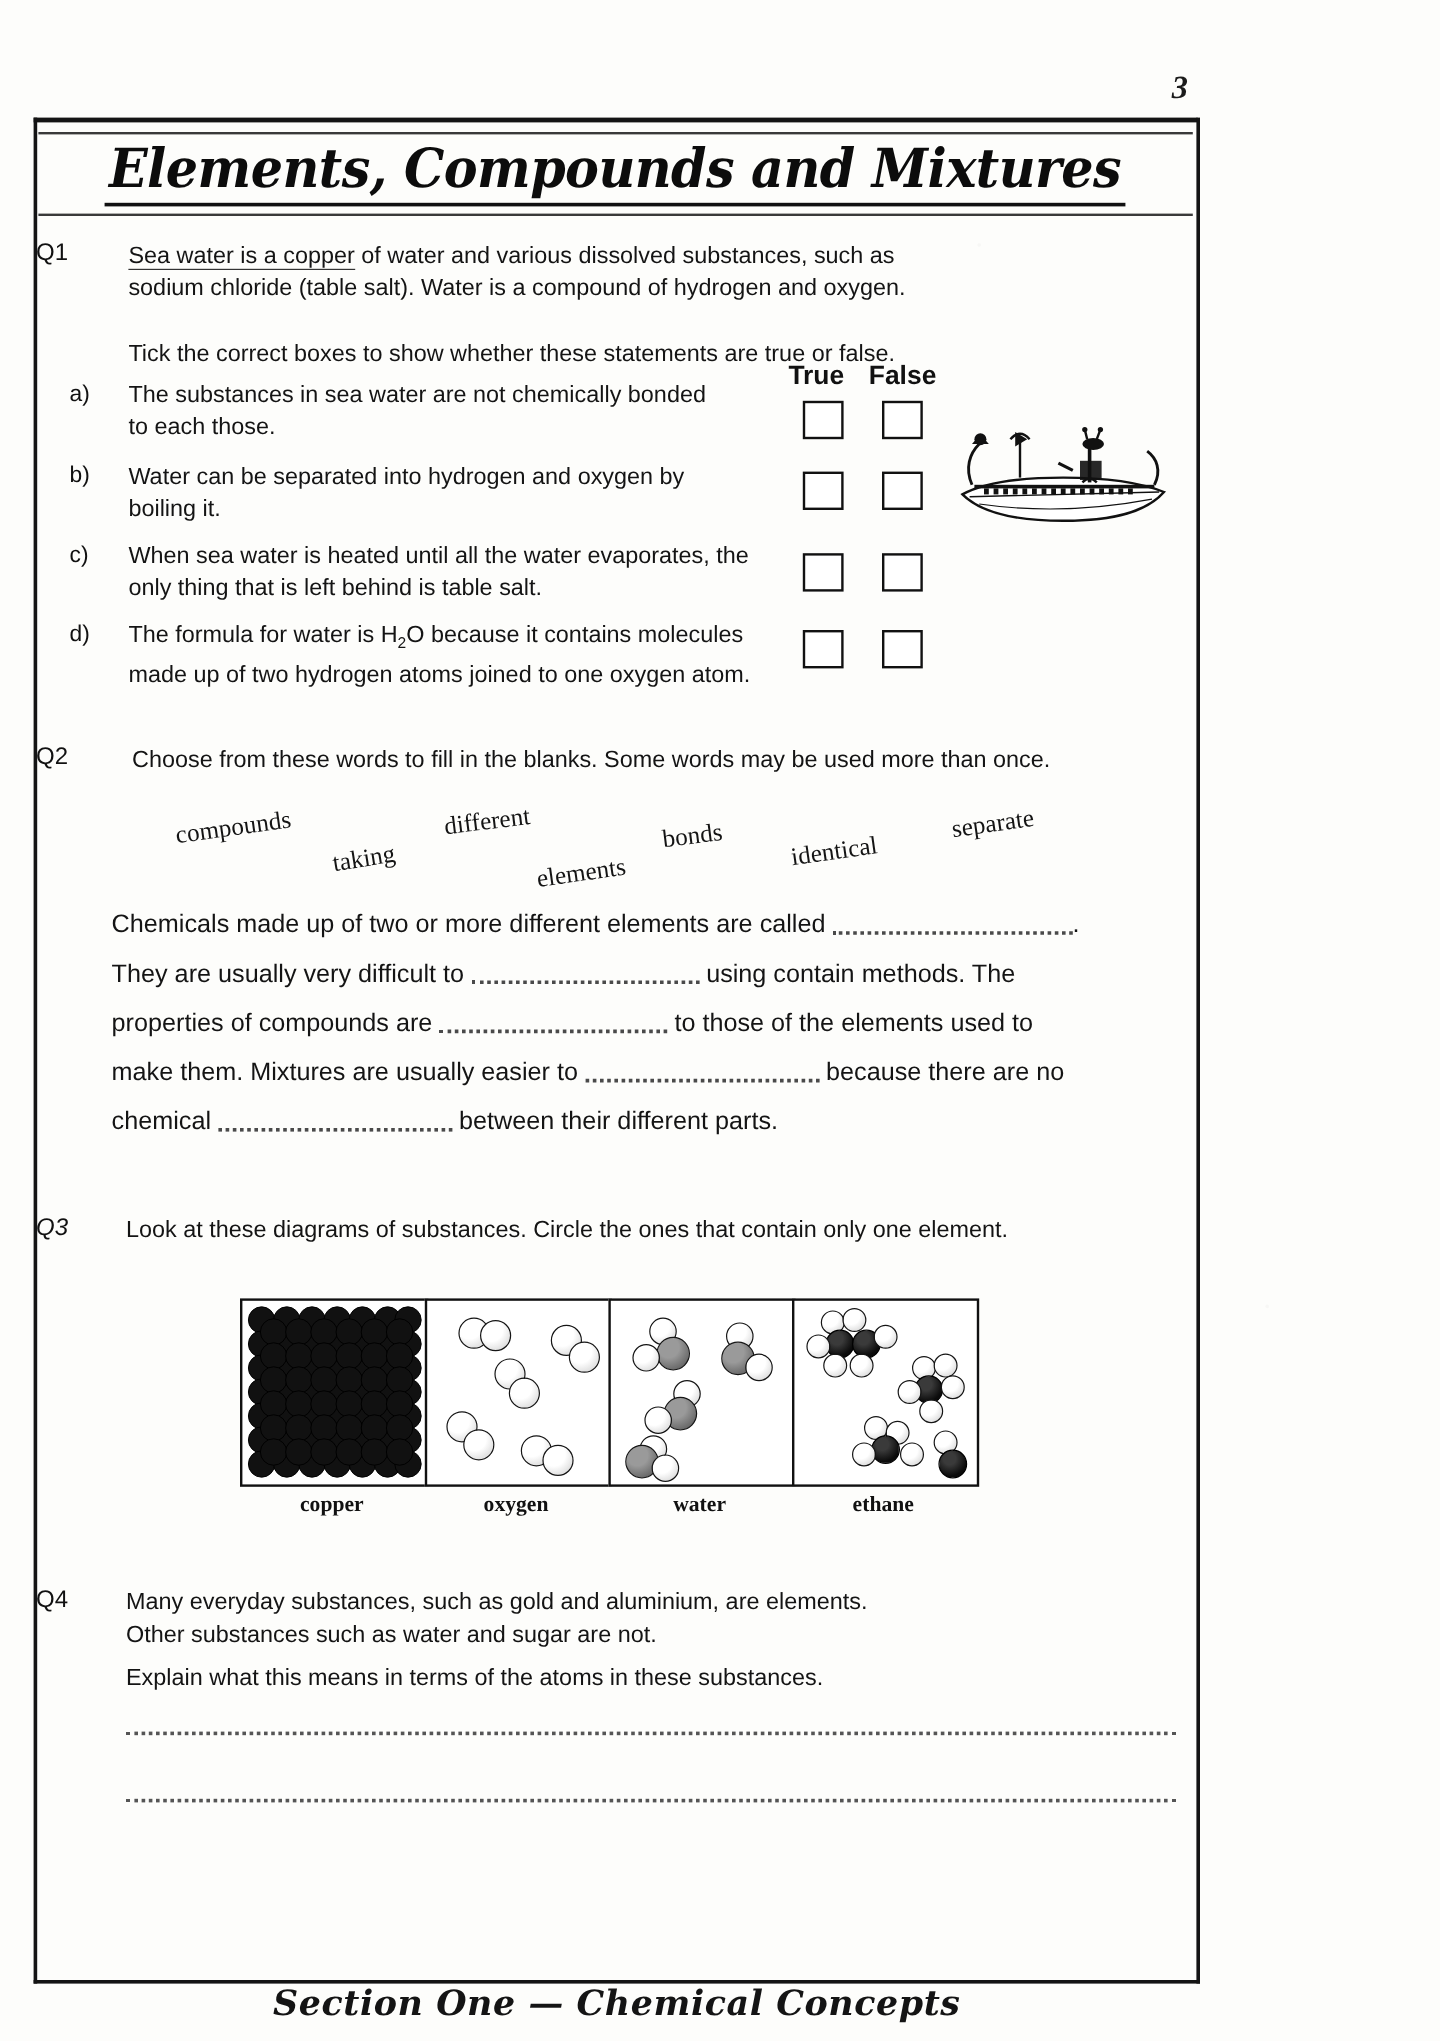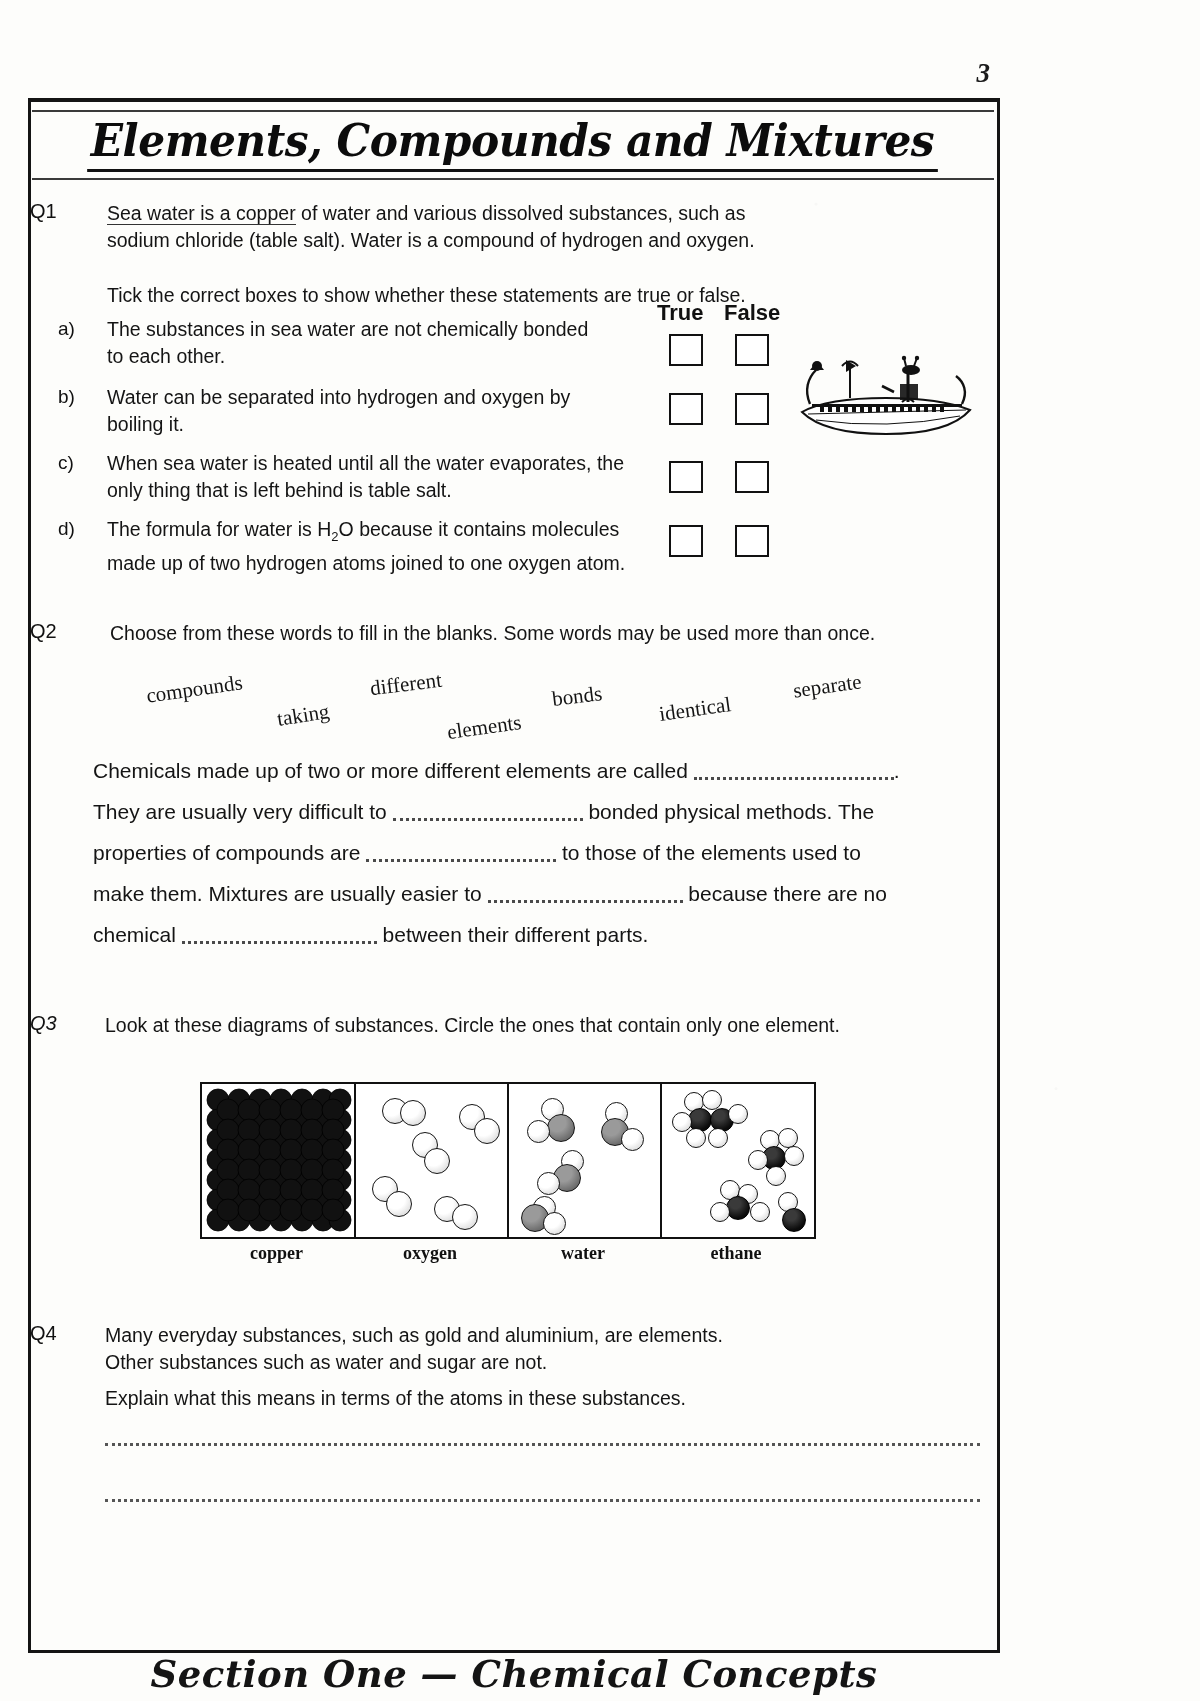--- a/index.html
+++ b/index.html
@@ -60,21 +60,21 @@
 
   .atom{position:absolute;border-radius:50%;}
   .a-white{background:radial-gradient(circle at 35% 30%,#fff 0 42%,#e6e6e6 70%,#cfcfcf 100%);
     border:1.6px solid #151515;}
   .a-grey{background:radial-gradient(circle at 35% 30%,#9a9a9a 0 35%,#6b6b6b 75%,#4d4d4d 100%);
     border:1.6px solid #151515;}
   .a-black{background:radial-gradient(circle at 38% 30%,#3a3a3a 0 25%,#0b0b0b 70%);
     border:1.6px solid #000;}
 
   .footer{position:absolute;left:0;top:1652px;width:1028px;text-align:center;
-    font-family:"DejaVu Serif",serif;font-style:italic;font-weight:700;font-size:37px;
+    font-family:"DejaVu Serif",serif;font-style:italic;font-weight:700;font-size:29px;
     color:#141414;letter-spacing:.5px;}
 
   .doodle{position:absolute;left:790px;top:340px;width:190px;height:135px;}
 </style>
 </head>
 <body>
 
 <div class="page">
 
   <div class="grain"></div>
@@ -99,21 +99,21 @@
 
   <div class="body-txt" style="left:107px;top:282px;width:700px;">
     <span></span><span>Tick the correct boxes to show whether these statements are </span><b>true</b><span> or </span><b>false</b><span>.</span>
   </div>
 
   <div class="tf-head" style="left:657px;top:300px;">True</div>
   <div class="tf-head" style="left:724px;top:300px;">False</div>
 
   <div class="qnum" style="left:58px;top:318px;font-size:19px;">a)</div>
   <div class="body-txt" style="left:107px;top:316px;width:540px;">
-    <span>The substances in sea water are not chemically bonded</span><br><span>to each other.</span>
+    <span>The substances in sea water are not chemically bonded</span><br><span>to each those.</span>
   </div>
   <div class="cbox" style="left:669px;top:334px;"></div>
   <div class="cbox" style="left:735px;top:334px;"></div>
 
   <div class="qnum" style="left:58px;top:386px;font-size:19px;">b)</div>
   <div class="body-txt" style="left:107px;top:384px;width:540px;">
     <span>Water can be separated into hydrogen and oxygen by</span><br><span>boiling it.</span>
   </div>
   <div class="cbox" style="left:669px;top:393px;"></div>
   <div class="cbox" style="left:735px;top:393px;"></div>
@@ -197,21 +197,21 @@
   <div class="wb" style="left:447px;top:715px;transform:rotate(-8deg);">elements</div>
   <div class="wb" style="left:659px;top:697px;transform:rotate(-8deg);">identical</div>
 
   <div class="body-txt" style="left:93px;top:757px;font-size:21px;">
     <span>Chemicals made up of two or more different elements are called</span>
     <span class="blank" style="width:200px;"></span><span>.</span>
   </div>
   <div class="body-txt" style="left:93px;top:798px;font-size:21px;">
     <span>They are usually very difficult to</span>
     <span class="blank" style="width:190px;"></span>
-    <span>bonded physical methods.  The</span>
+    <span>using contain methods.  The</span>
   </div>
   <div class="body-txt" style="left:93px;top:839px;font-size:21px;">
     <span>properties of compounds are</span>
     <span class="blank" style="width:190px;"></span>
     <span>to those of the elements used to</span>
   </div>
   <div class="body-txt" style="left:93px;top:880px;font-size:21px;">
     <span>make them.  Mixtures are usually easier to</span>
     <span class="blank" style="width:195px;"></span>
     <span>because there are no</span>

